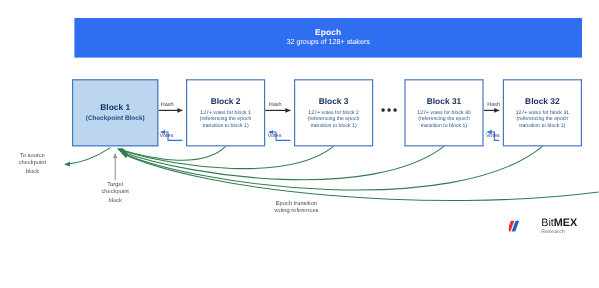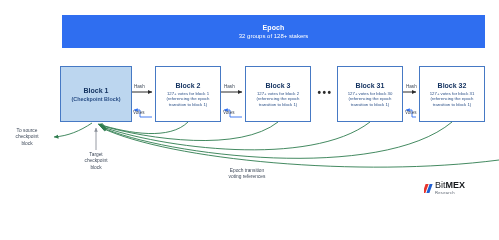--- a/index.html
+++ b/index.html
@@ -141,21 +141,21 @@
   #cap-target { left: 72px;  top: 152px; width: 48px; }
   #cap-epoch-refs { left: 205px; top: 168px; width: 84px; }
 
   
   #bitmex-logo {
     position: absolute;
     left: 424px;
     top: 181px;
     display: flex;
     align-items: center;
-    gap: 2px;
+    gap: 18px;
   }
   #bitmex-logo .mark {
     width: 9px;
     height: 9px;
     position: relative;
     overflow: hidden;
     flex: none;
   }
   #bitmex-logo .mark .s1,
   #bitmex-logo .mark .s2 {

